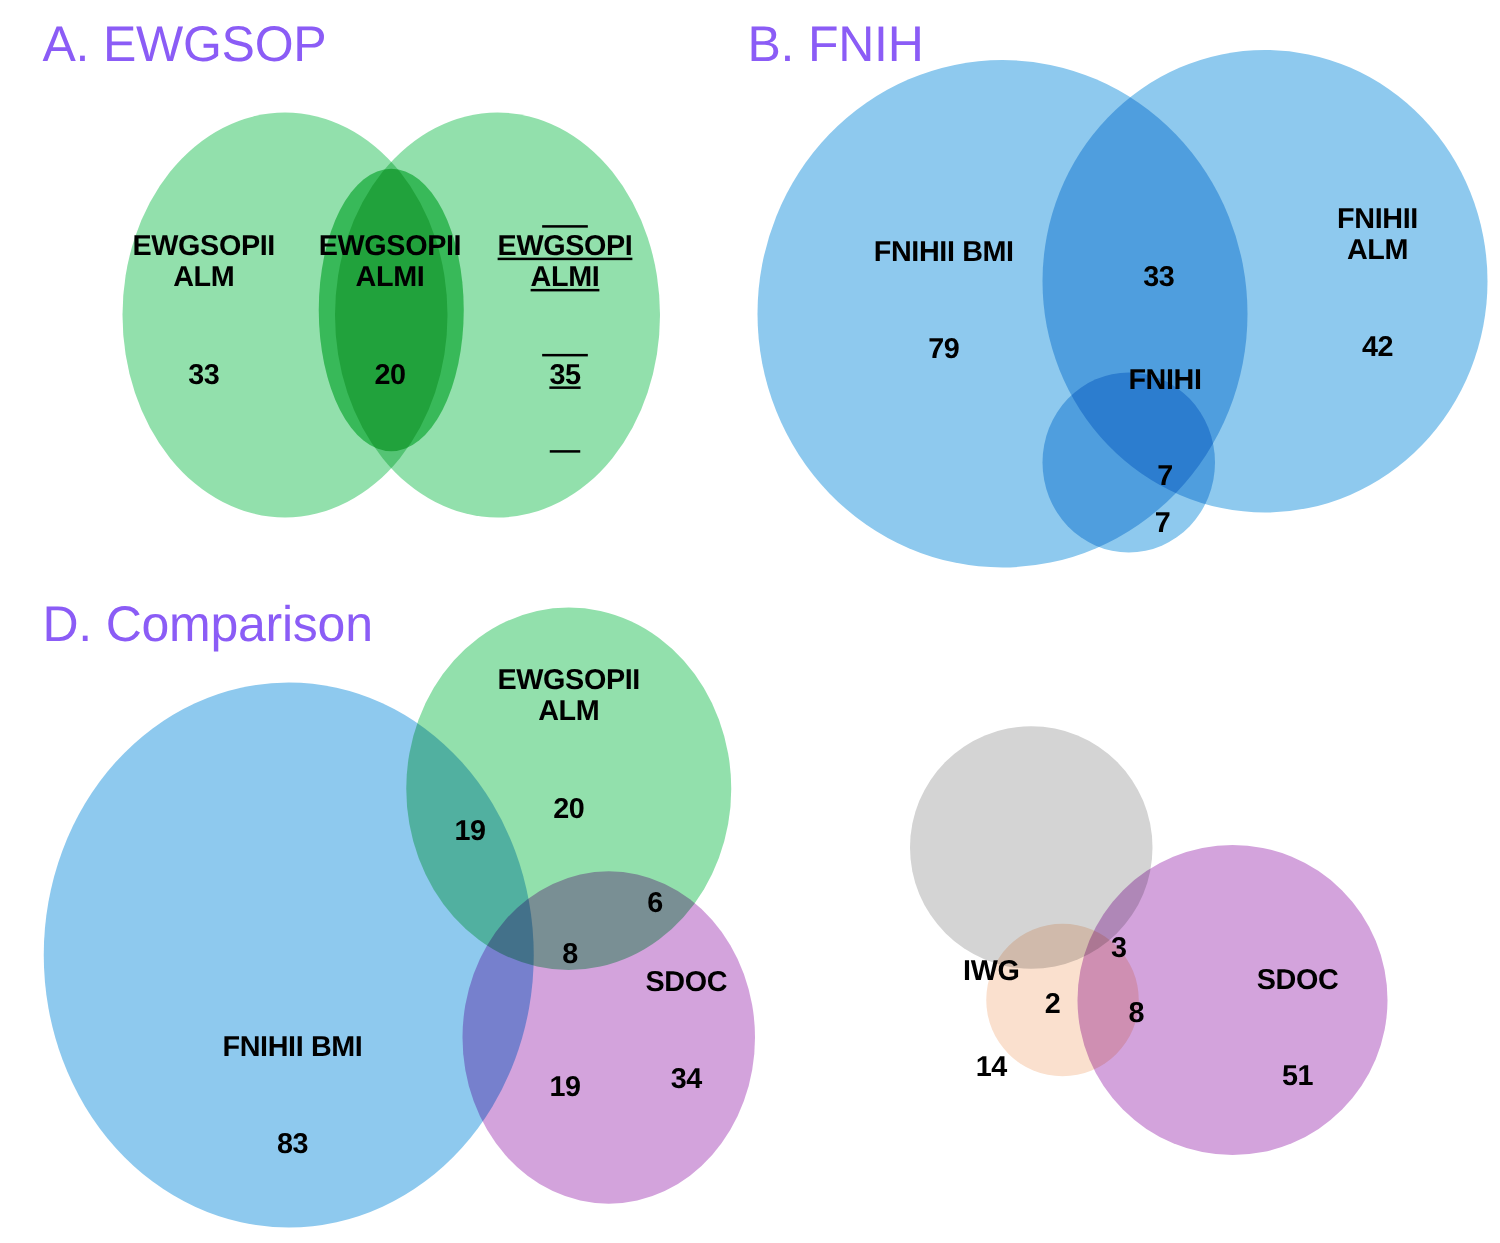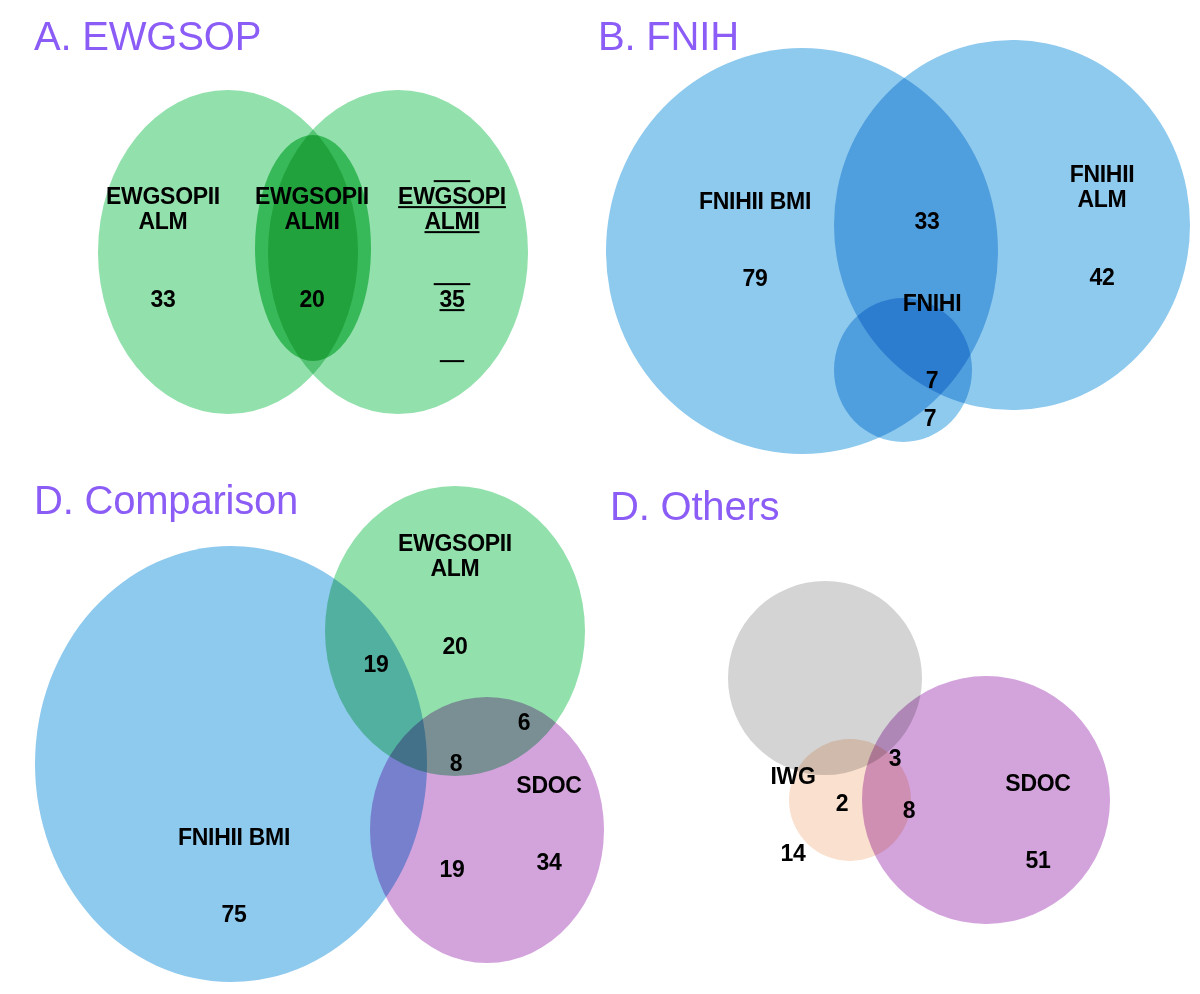--- a/index.html
+++ b/index.html
@@ -142,21 +142,21 @@
     <svg class="venn-svg" width="660" height="524" viewBox="0 0 660 524">
       <g class="shapes-group">
         <ellipse class="venn-shape" cx="231" cy="294" rx="196" ry="218" fill="#8ec9ee"></ellipse>
         <ellipse class="venn-shape" cx="455" cy="161" rx="130" ry="145" fill="#92e0ac"></ellipse>
         <ellipse class="venn-shape" cx="487" cy="360" rx="117" ry="133" fill="#d3a3dc"></ellipse>
       </g>
     </svg>
 
     <div class="venn-label size-23" style="left:234px; top:406px;">
       <span class="lbl-name">FNIHII BMI</span>
-      <span class="lbl-count">75</span>
+      <span class="lbl-count">83</span>
     </div>
 
     <div class="venn-label size-23" style="left:455px; top:125px;">
       <span class="lbl-name">EWGSOPII
 ALM</span>
       <span class="lbl-count">20</span>
     </div>
 
     <div class="venn-label size-23" style="left:549px; top:354px;">
       <span class="lbl-name">SDOC</span>
@@ -175,21 +175,20 @@
       <span class="lbl-count">8</span>
     </div>
 
     <div class="venn-label size-23" style="left:452px; top:399px;">
       <span class="lbl-count">19</span>
     </div>
   </div>
 
   <div class="panel" style="left:600px; top:470px; width:600px; height:524px;">
 
-    <div class="panel-title" style="left:10px; top:16px;">D. Others</div>
 
     <svg class="venn-svg" width="600" height="524" viewBox="0 0 600 524">
       <g class="shapes-group">
         <ellipse class="venn-shape" cx="225" cy="208" rx="97" ry="97" fill="#d4d4d4"></ellipse>
         <ellipse class="venn-shape" cx="250" cy="330" rx="61" ry="61" fill="#fae0ce"></ellipse>
         <ellipse class="venn-shape" cx="386" cy="330" rx="124" ry="124" fill="#d3a3dc"></ellipse>
       </g>
     </svg>
 
 

